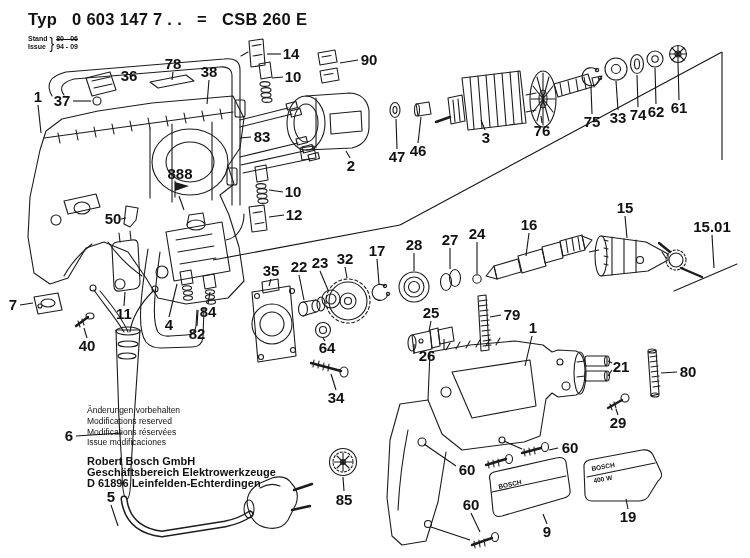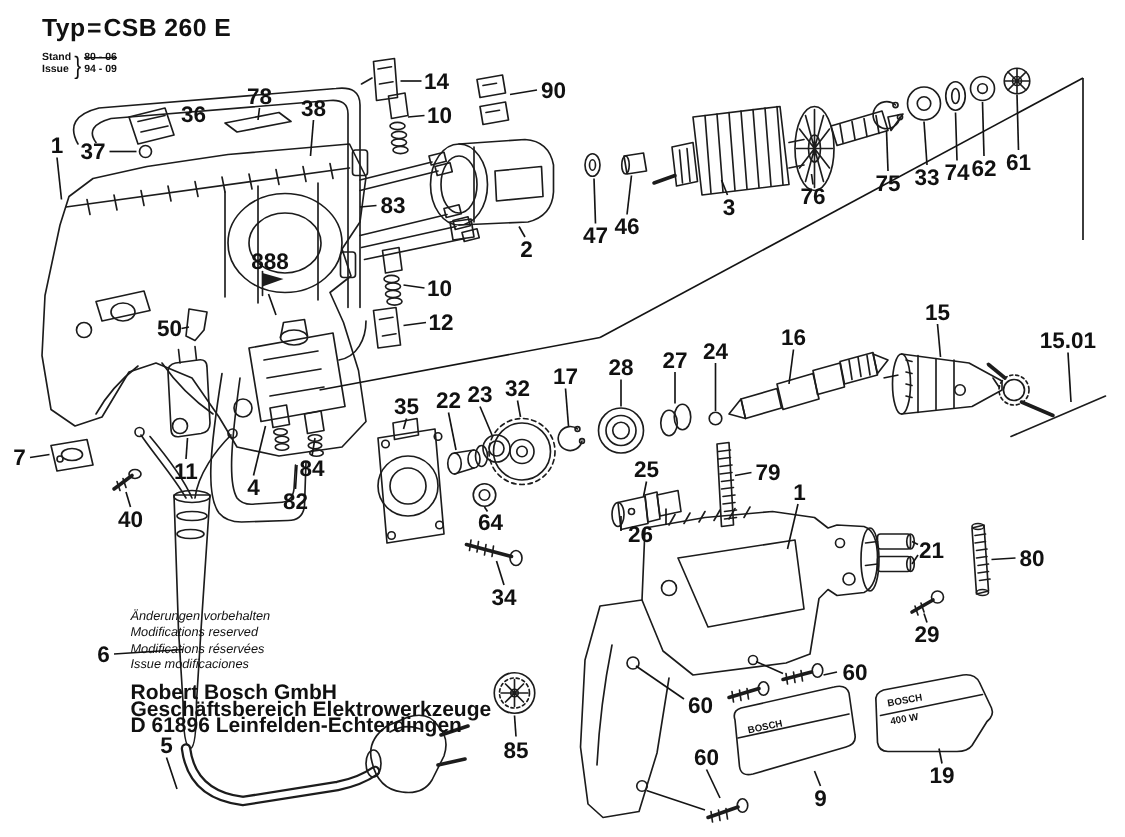--- a/index.html
+++ b/index.html
@@ -5,28 +5,28 @@
   html,body{margin:0;padding:0;background:#fff;}
   #stage{position:relative;width:750px;height:558px;background:#fff;overflow:hidden;
          font-family:"Liberation Sans",sans-serif;color:#111;}
   svg{position:absolute;left:0;top:0;}
   .ln{stroke:#1c1c1c;fill:none;stroke-width:1.1;stroke-linejoin:round;stroke-linecap:round;}
   .ln2{stroke:#1c1c1c;fill:none;stroke-width:2.4;stroke-linejoin:round;stroke-linecap:round;}
   .f{fill:#1c1c1c;stroke:none;}
   .leader{stroke:#141414;stroke-width:1.1;fill:none;}
   .part-label{font:bold 15px "Liberation Sans",sans-serif;fill:#111;text-anchor:middle;}
   .sticker-txt{font:bold 6.5px "Liberation Sans",sans-serif;fill:#111;}
-  .title-row{position:absolute;left:28px;top:10px;display:flex;gap:1px;align-items:baseline;
+  .title-row{position:absolute;left:28px;top:10px;display:flex;gap:15px;align-items:baseline;
              font-weight:bold;font-size:16.5px;letter-spacing:.3px;white-space:nowrap;}
   .rev{position:absolute;left:28px;top:35px;display:flex;align-items:center;gap:2px;
        font-size:7px;line-height:8px;font-weight:bold;}
   .rev-brace{font-size:14px;font-weight:normal;transform:scaleY(1.2);}
   .struck{text-decoration:line-through;}
-  .notes{position:absolute;left:87px;top:405px;font-size:8.5px;line-height:10.8px;font-style:italic;}
-  .company{position:absolute;left:87px;top:456px;font-size:14px;line-height:10.8px;font-weight:bold;}
+  .notes{position:absolute;left:87px;top:405px;font-size:8.5px;line-height:10.8px;}
+  .company{position:absolute;left:87px;top:456px;font-size:11px;line-height:10.8px;font-weight:bold;}
 </style>
 </head>
 <body>
 
 <div id="stage">
 
 <svg id="diagram-svg" width="750" height="558" viewBox="0 0 750 558">
 
   <g>
     <path class="ln" d="M52,96 Q42,78 66,72 L224,59 Q240,57 240,70 L240,205"></path>
@@ -488,20 +488,21 @@
         <text x="618" y="428.2" class="part-label">29</text>
         <text x="621" y="372.2" class="part-label">21</text>
         <text x="688" y="377.2" class="part-label">80</text>
         <text x="547" y="537.2" class="part-label">9</text>
         <text x="628" y="522.2" class="part-label">19</text>
       </g>
 </svg>
 
 <div class="title-row">
   <span>Typ</span>
+  <span>0 603 147 7 . .</span>
   <span>=</span>
   <span>CSB 260 E</span>
 </div>
 
 <div class="rev">
   <div>
     <div>Stand</div>
     <div>Issue</div>
   </div>
   <div class="rev-brace">}</div>

